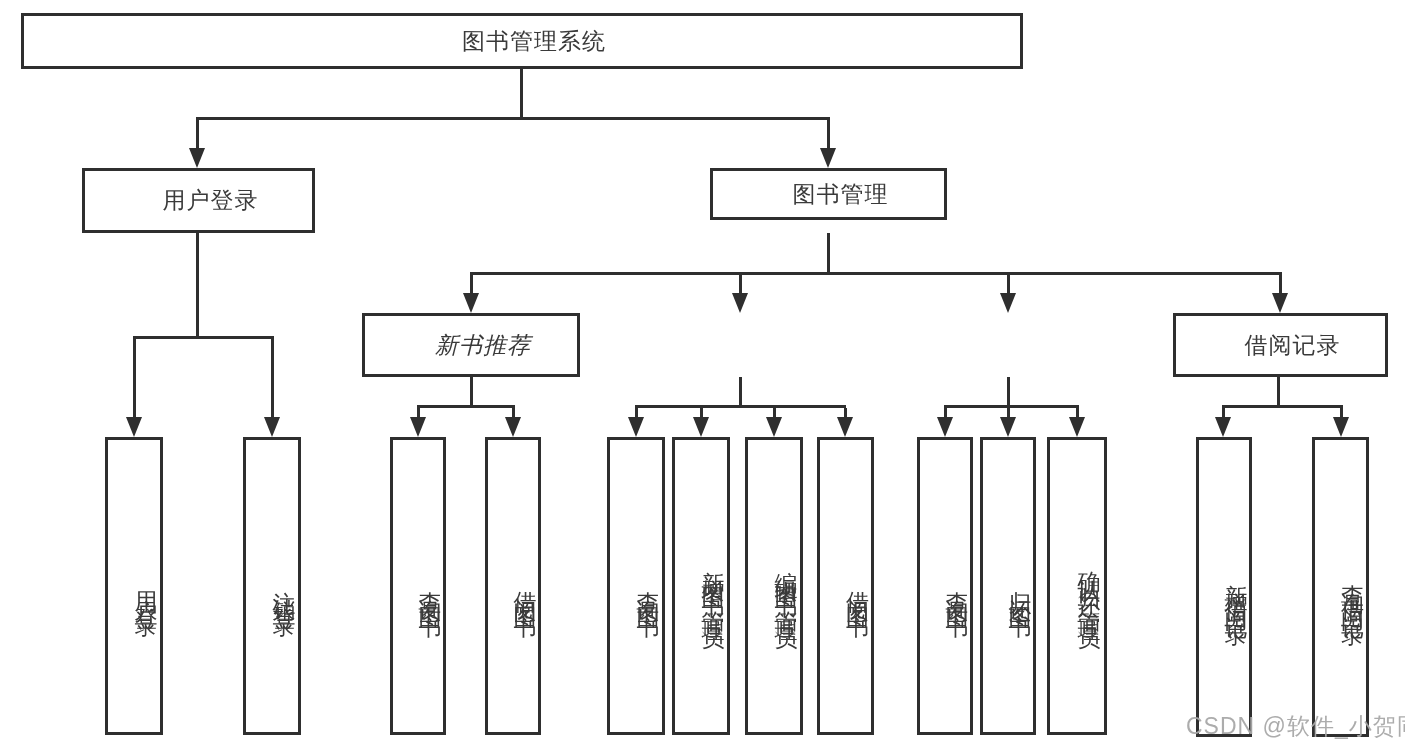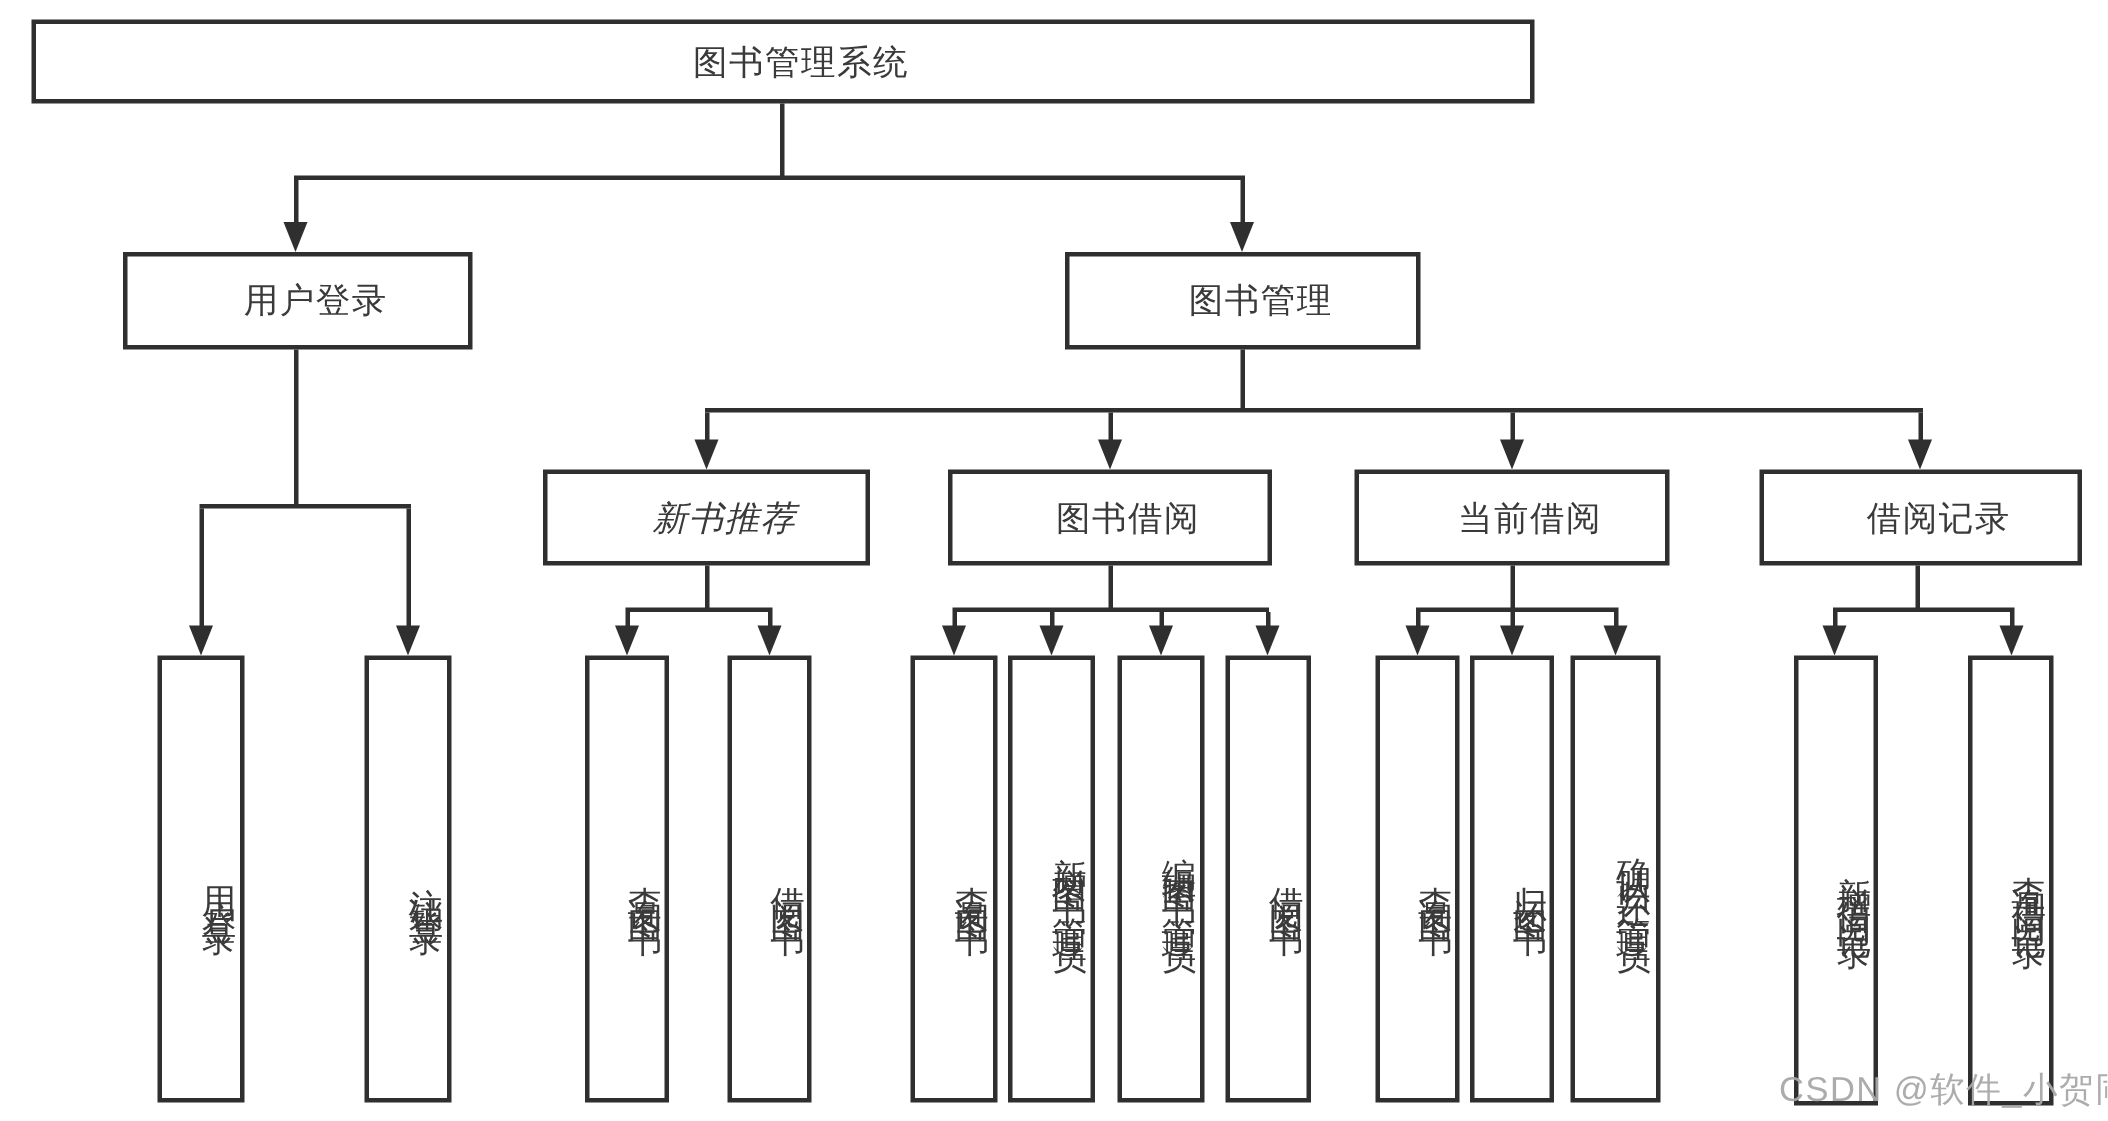--- a/index.html
+++ b/index.html
@@ -75,21 +75,21 @@
   <div class="drop" style="left:189px; top:120px; height:48px;">
       <span class="shaft"></span>
       <span class="head"></span>
     </div>
   <div class="drop" style="left:820px; top:120px; height:48px;">
       <span class="shaft"></span>
       <span class="head"></span>
     </div>
 
   <div class="box" style="left:82px; top:168px; width:233px; height:65px;">用户登录</div>
-  <div class="box" style="left:710px; top:168px; width:237px; height:65px;">图书管理</div>
+  <div class="box" style="left:710px; top:168px; width:237px; height:52px;">图书管理</div>
 
   <div class="vline" style="left:196px; top:233px; height:104px;"></div>
   <div class="hline" style="left:133px; top:336px; width:141px;"></div>
   <div class="drop" style="left:126px; top:339px; height:98px;">
       <span class="shaft"></span>
       <span class="head"></span>
     </div>
   <div class="drop" style="left:264px; top:339px; height:98px;">
       <span class="shaft"></span>
       <span class="head"></span>
@@ -108,22 +108,20 @@
   <div class="drop" style="left:1000px; top:275px; height:38px;">
       <span class="shaft"></span>
       <span class="head"></span>
     </div>
   <div class="drop" style="left:1272px; top:275px; height:38px;">
       <span class="shaft"></span>
       <span class="head"></span>
     </div>
 
   <div class="box" style="left:362px; top:313px; width:218px; height:64px;font-style:italic;">新书推荐</div>
-  <div class="box" style="left:632px; top:313px; width:216px; height:64px;">图书借阅</div>
-  <div class="box" style="left:903px; top:313px; width:210px; height:64px;">当前借阅</div>
   <div class="box" style="left:1173px; top:313px; width:215px; height:64px;">借阅记录</div>
 
   <div class="vline" style="left:470px; top:377px; height:29px;"></div>
   <div class="hline" style="left:417px; top:405px; width:98px;"></div>
   <div class="drop" style="left:410px; top:408px; height:29px;">
       <span class="shaft"></span>
       <span class="head"></span>
     </div>
   <div class="drop" style="left:505px; top:408px; height:29px;">
       <span class="shaft"></span>

